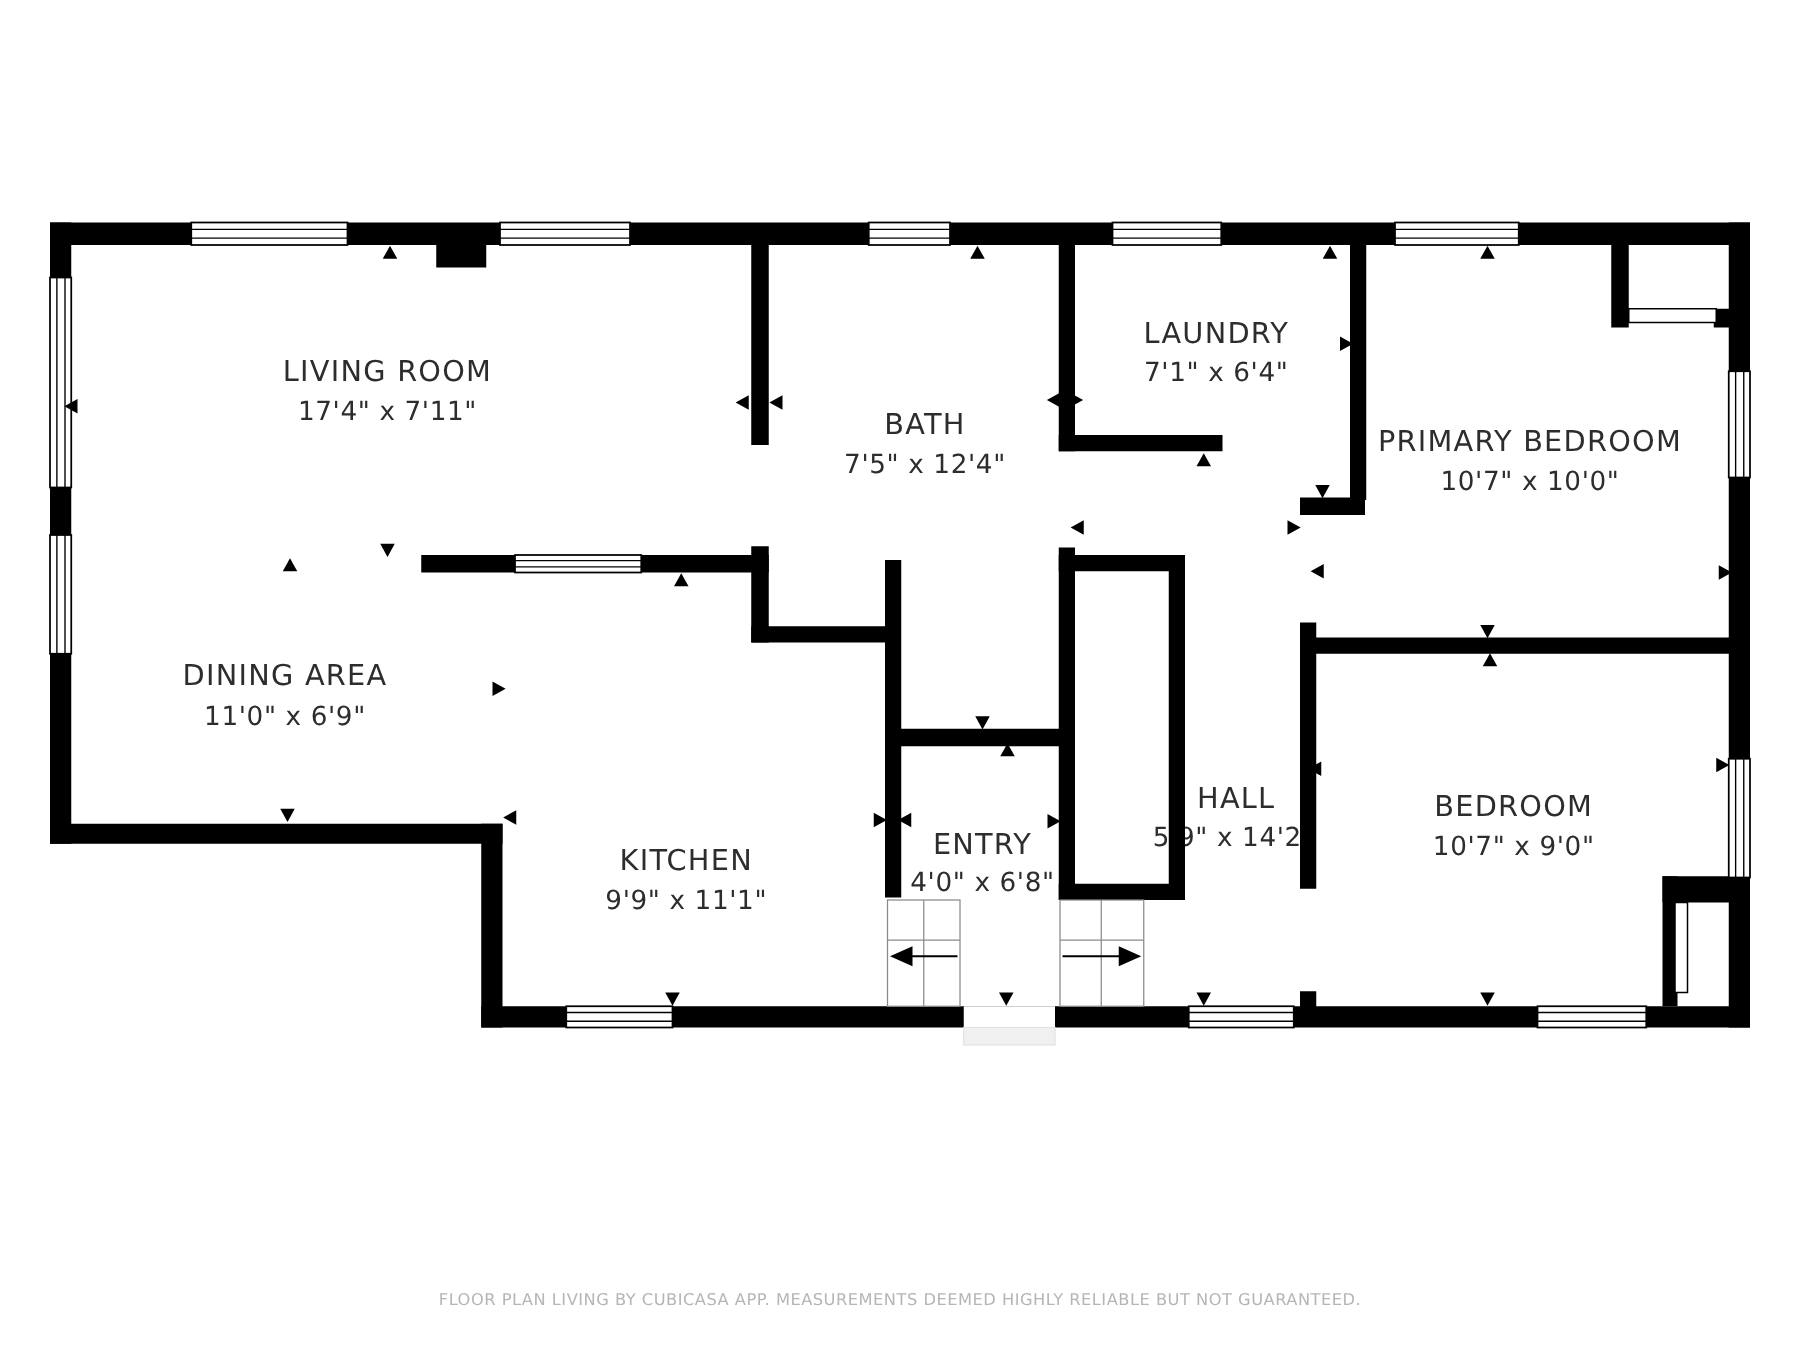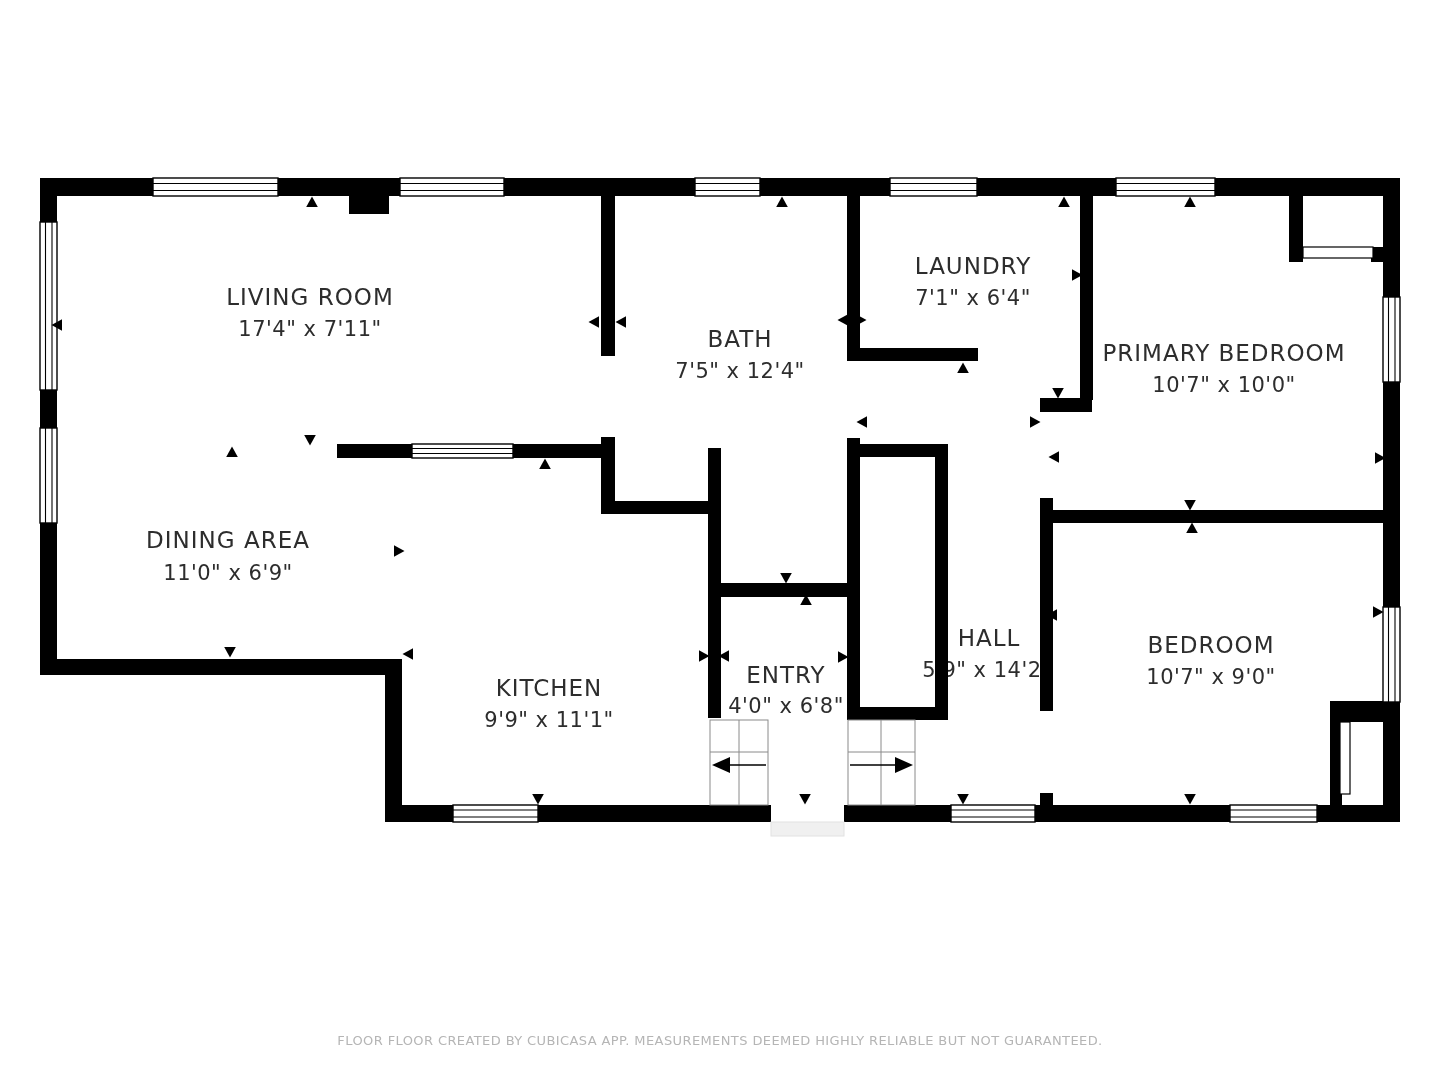--- a/index.html
+++ b/index.html
@@ -230,13 +230,13 @@
     <use href="#tri" transform="translate(843,657) rotate(90)"></use>
     <use href="#tri" transform="translate(786,578) rotate(180)"></use>
     <use href="#tri" transform="translate(806,600)"></use>
     <use href="#tri" transform="translate(538,799) rotate(180)"></use>
     <use href="#tri" transform="translate(805,799) rotate(180)"></use>
     <use href="#tri" transform="translate(963,799) rotate(180)"></use>
     <use href="#tri" transform="translate(1190,799) rotate(180)"></use>
   </g>
 </svg>
 
-<div id="footer-disclaimer">FLOOR FLOOR CREATED BY CUBICASA APP. MEASUREMENTS DEEMED HIGHLY RELIABLE BUT NOT GUARANTEED.</div>
+<div id="footer-disclaimer">FLOOR PLAN LIVING BY CUBICASA APP. MEASUREMENTS DEEMED HIGHLY RELIABLE BUT NOT GUARANTEED.</div>
 
 </body></html>

